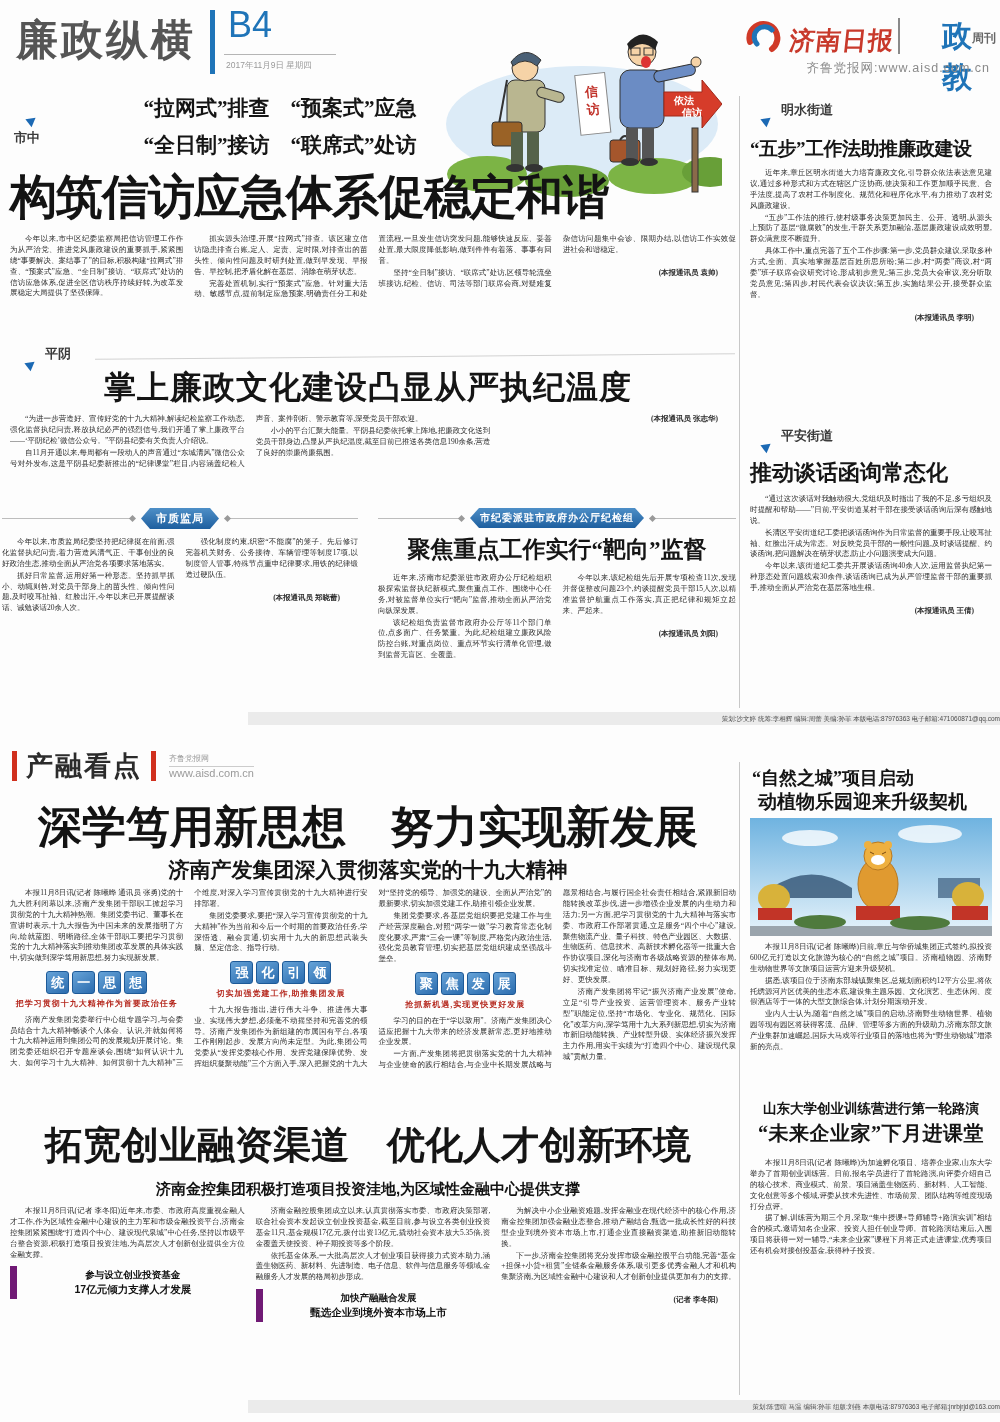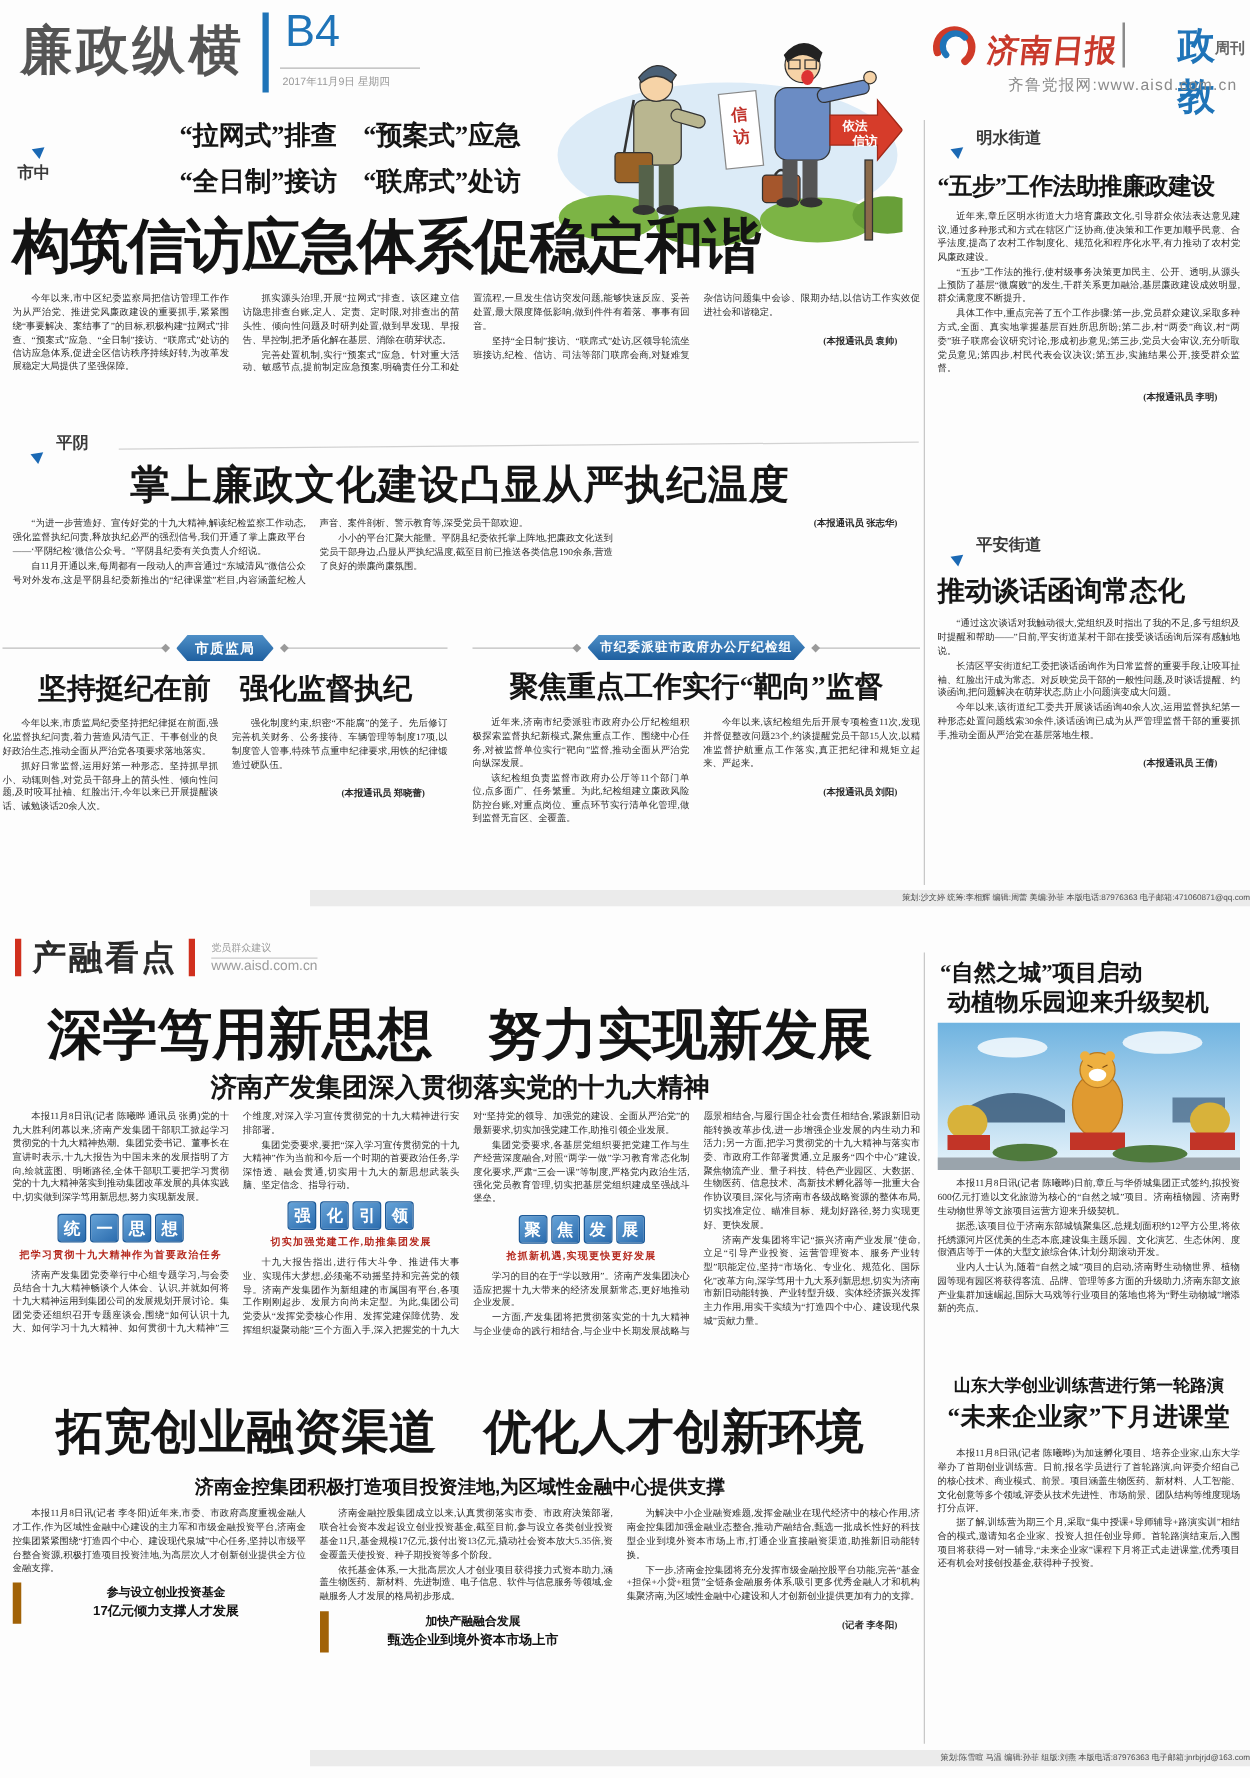--- a/index.html
+++ b/index.html
@@ -21,21 +21,21 @@
   .b-line.l::after{content:"";position:absolute;right:0;top:-2px;width:5px;height:5px;background:#9a9a9a;transform:rotate(45deg);}
   .b-line.r::before{content:"";position:absolute;left:0;top:-2px;width:5px;height:5px;background:#9a9a9a;transform:rotate(45deg);}
   .badge{background:linear-gradient(#4e8fc7,#1e5f9f);color:#fff;font-size:11px;font-weight:bold;
     font-family:"Liberation Sans",sans-serif;padding:3px 15px;letter-spacing:1px;white-space:nowrap;
     clip-path:polygon(9px 0,calc(100% - 9px) 0,100% 50%,calc(100% - 9px) 100%,9px 100%,0 50%);}
   .tilehead{display:flex;justify-content:center;gap:3px;margin:7px 0 4px;text-indent:0;}
   .tile{width:21px;height:21px;border-radius:3px;background:linear-gradient(145deg,#66a3d8,#2b6cae);
     border:1px solid #1d5a98;color:#fff;font:900 13px/21px "Liberation Sans",sans-serif;text-align:center;}
   .deck{color:#b5281e;font-size:8px;font-weight:bold;text-align:center;text-indent:0;margin:0 0 5px;
     font-family:Liberation Serif, serif;letter-spacing:1px;}
-  .bluebox{border-left:7px solid #a16207;margin:6px 0;padding:2px 2px 2px 6px;text-indent:0;text-align:center;
+  .bluebox{border-left:7px solid #701a75;margin:6px 0;padding:2px 2px 2px 6px;text-indent:0;text-align:center;
     font-family:"Liberation Sans",sans-serif;color:#111;break-inside:avoid;}
   .bluebox .l1{font-size:9.5px;font-weight:900;}
   .bluebox .l2{font-size:10.5px;font-weight:900;}
   .credit{background:#ebebeb;font-size:6.5px;color:#4a4a4a;text-align:right;line-height:13px;padding-right:8px;
     font-family:"Liberation Sans",sans-serif;}
   .vdiv{width:1px;background:#c8c8c8;}
   .redbar{width:5px;height:30px;background:#d0301e;}
   .center{text-align:center;}
   .nowrap{white-space:nowrap;}
 </style>
@@ -140,21 +140,20 @@
   <p class="bt">小小的平台汇聚大能量。平阴县纪委依托掌上阵地,把廉政文化送到党员干部身边,凸显从严执纪温度,截至目前已推送各类信息190余条,营造了良好的崇廉尚廉氛围。</p>
   <p class="byline">(本报通讯员 张志华)</p>
 </div>
 
 <div class="abs" style="left:2px;top:508px;width:356px;">
   <div class="badge-row">
     <span class="b-line l"></span>
     <span class="badge">市质监局</span>
     <span class="b-line r"></span>
   </div>
-  <div class="h-serif center" style="font-size:23px;margin-top:6px;">坚持挺纪在前　强化监督执纪</div>
   <div class="colbody" style="margin-top:8px;height:126px;column-count:2;">
     <p class="bt">今年以来,市质监局纪委坚持把纪律挺在前面,强化监督执纪问责,着力营造风清气正、干事创业的良好政治生态,推动全面从严治党各项要求落地落实。</p>
     <p class="bt">抓好日常监督,运用好第一种形态。坚持抓早抓小、动辄则咎,对党员干部身上的苗头性、倾向性问题,及时咬耳扯袖、红脸出汗,今年以来已开展提醒谈话、诫勉谈话20余人次。</p>
     <p class="bt">强化制度约束,织密“不能腐”的笼子。先后修订完善机关财务、公务接待、车辆管理等制度17项,以制度管人管事,特殊节点重申纪律要求,用铁的纪律锻造过硬队伍。</p>
     <p class="byline">(本报通讯员 郑晓蕾)</p>
   </div>
 </div>
 
 <div class="abs" style="left:378px;top:508px;width:358px;">
   <div class="badge-row">
@@ -197,21 +196,21 @@
   <p class="byline">(本报通讯员 王倩)</p>
 </div>
 
 <div class="abs credit" style="left:248px;top:712px;width:752px;height:13px;">策划:沙文婷  统筹:李相辉  编辑:周蕾  美编:孙菲  本版电话:87976363  电子邮箱:471060871@qq.com</div>
 
 <div class="abs" style="left:12px;top:748px;display:flex;align-items:center;gap:9px;">
   <span class="redbar"></span>
   <span class="h-sans" style="font-size:27px;letter-spacing:2px;color:#2b2b2b;">产融看点</span>
   <span class="redbar"></span>
   <span style="display:flex;flex-direction:column;margin-left:4px;">
-    <span style="font-size:8px;color:#9a9a9a;border-bottom:1px solid #ccc;padding-bottom:2px;font-family:'Liberation Sans',sans-serif;">党员群众建议</span>
+    <span style="font-size:8px;color:#9a9a9a;border-bottom:1px solid #ccc;padding-bottom:2px;font-family:'Liberation Sans',sans-serif;">齐鲁党报网</span>
     <span style="font-size:11px;color:#9a9a9a;font-family:'Liberation Sans',sans-serif;">www.aisd.com.cn</span>
   </span>
 </div>
 
 <div class="abs h-sans center nowrap" style="left:0;top:798px;width:736px;font-size:44px;">深学笃用新思想　努力实现新发展</div>
 <div class="abs h-serif center" style="left:0;top:856px;width:736px;font-size:21px;">济南产发集团深入贯彻落实党的十九大精神</div>
 
 <div class="abs colbody" style="left:10px;top:888px;width:726px;height:216px;column-count:4;">
   <p class="bt">本报11月8日讯(记者 陈曦晔 通讯员 张勇)党的十九大胜利闭幕以来,济南产发集团干部职工掀起学习贯彻党的十九大精神热潮。集团党委书记、董事长在宣讲时表示,十九大报告为中国未来的发展指明了方向,绘就蓝图、明晰路径,全体干部职工要把学习贯彻党的十九大精神落实到推动集团改革发展的具体实践中,切实做到深学笃用新思想,努力实现新发展。</p>
 

